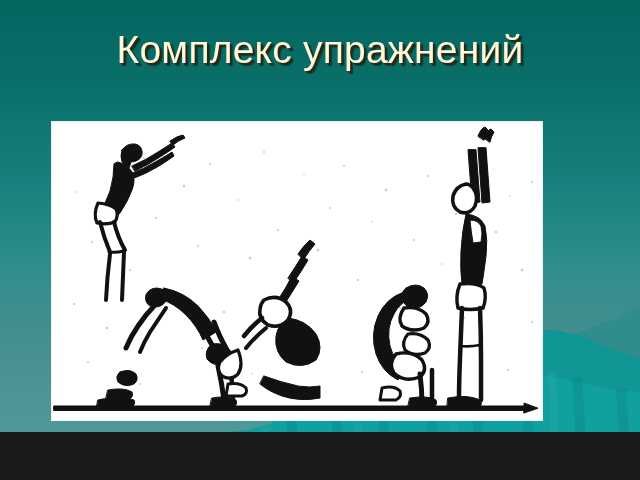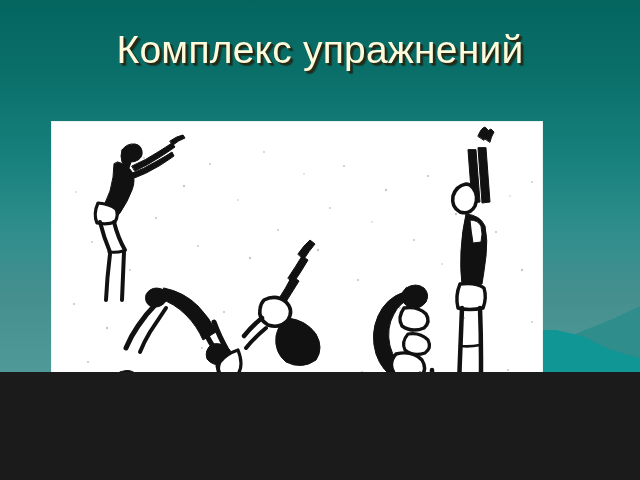--- a/index.html
+++ b/index.html
@@ -3,21 +3,21 @@
 <meta charset="utf-8">
 <style>
   html, body {
     margin: 0;
     padding: 0;
     background: #1b1b1b;
   }
   #slide {
     position: relative;
     width: 640px;
-    height: 372px;
+    height: 432px;
     overflow: hidden;
     font-family: "Liberation Sans", sans-serif;
     background: linear-gradient(to bottom, #04655f 0%, #0a6e68 18%, #17807c 42%, #2f8e8c 62%, #468f8f 80%, #4f9a99 100%);
   }
 
   
   .deco-layer {
     position: absolute;
     left: 0; top: 0;
     width: 640px; height: 480px;

